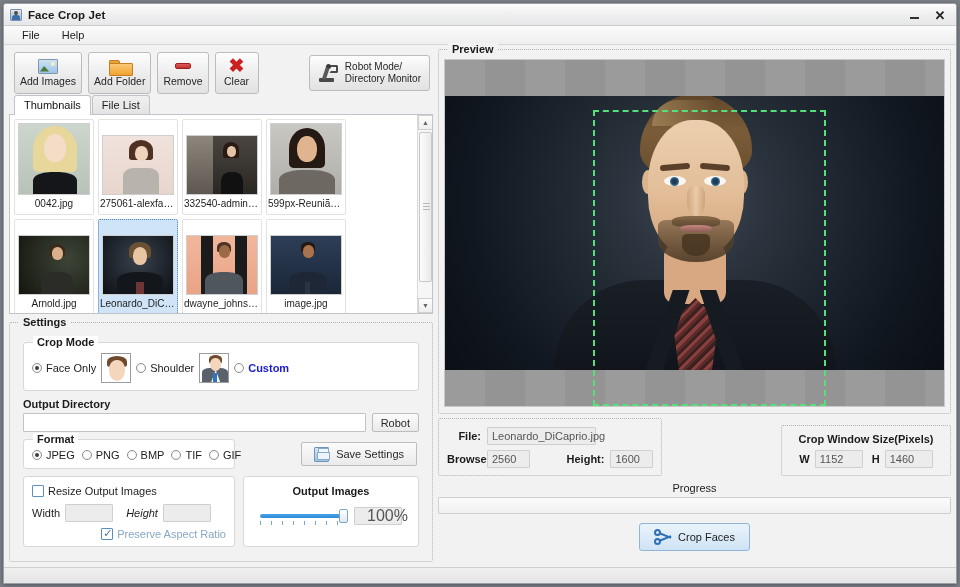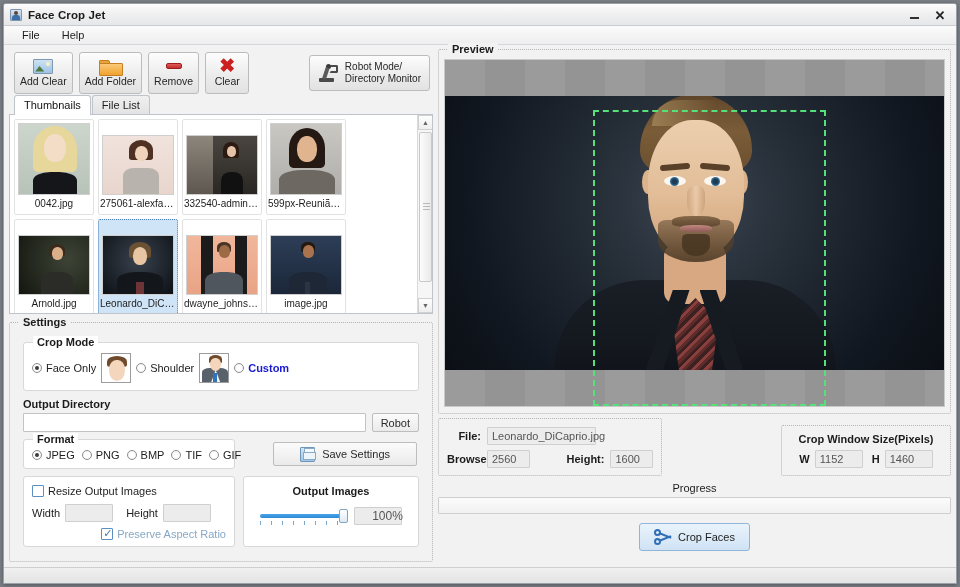--- a/index.html
+++ b/index.html
@@ -150,21 +150,21 @@
   .ms-tie { position:absolute; left:13px; bottom:0; width:4px; height:9px; background:#2f74c0; }
   .link-blue { color:#1a1ad0; font-weight:bold; font-size:11px; }
   .lbl { font-size: 11px; color:#1d1d1d; }
   .lbl-b { font-size: 11px; color:#1b1b1b; font-weight:bold; }
   .inp { background: #fff; border: 1px solid #c3c3c3; height: 18px; font-size: 11px; color:#222;
          padding: 0 4px; display:flex; align-items:center; border-radius:1px; }
   .inp.gray { background: #ececec; border:1px solid #cfcfcf; color:#555; }
   .btn-sm { background: linear-gradient(to bottom,#fbfbfb,#eaeaea); border: 1px solid #bdbdbd;
             border-radius: 2px; font-size: 11px; color: #2a2a2a; padding: 2px 8px; height: 19px;
             display:flex; align-items:center; justify-content:center; }
-  .btn-save { display:flex; align-items:center; gap:7px; padding: 4px 26px; height: 24px; }
+  .btn-save { display:flex; align-items:center; gap:7px; padding: 4px 12px; height: 24px; }
   .ico-floppy { width:15px; height:15px; background: linear-gradient(#d3e6f5,#9ec6e5); border:1px solid #6f96b8; position:relative; border-radius:1px; flex:none; }
   .ico-floppy::before { content:""; position:absolute; left:3px; top:0; width:9px; height:5px; background:#f2f7fb; border:1px solid #8aa9c3; }
   .ico-floppy::after { content:""; position:absolute; left:2px; bottom:1px; width:11px; height:6px; background:#eef5fa; border:1px solid #8aa9c3; }
   
   .slider-wrap { display:flex; align-items:center; gap:9px; }
   .slider { width: 85px; position: relative; height: 14px; }
   .slider-track { position:absolute; left:0; top:5px; width:100%; height:4px; border-radius:2px;
                   background: linear-gradient(#4aa3e8,#2f8bd6); }
   .slider-knob { position:absolute; right:-3px; top:0; width:9px; height:14px; border-radius:2px;
                  background: linear-gradient(#ffffff,#dfe9f2); border:1px solid #7fa5c4; }
@@ -265,21 +265,21 @@
 
   <div class="body-split">
 
     <div class="left-col">
 
       <div class="toolbar">
         <div class="tbtn">
           <span class="tb-ico">
               <span class="ico-img"></span>
             </span>
-          <span class="tb-label">Add Clear</span>
+          <span class="tb-label">Add Images</span>
         </div>
         <div class="tbtn">
           <span class="tb-ico">
               <span class="ico-folder"></span>
             </span>
           <span class="tb-label">Add Folder</span>
         </div>
         <div class="tbtn">
           <span class="tb-ico">
               <span class="ico-remove"></span>
@@ -505,37 +505,37 @@
 
           <div class="row">
             <div class="gb-solid" style="width:212px;padding:8px 8px 6px;">
               <div class="opt" style="margin-bottom:7px;">
                 <span class="chk"></span>
                 <span>Resize Output Images</span>
               </div>
               <div style="display:flex;align-items:center;gap:5px;">
                 <span class="lbl">Width</span>
                 <div class="inp gray" style="width:48px;"></div>
-                <span class="lbl" style="margin-left:8px;">Height</span>
+                <span class="lbl" style="margin-left:8px;font-style:italic;">Height</span>
                 <div class="inp gray" style="width:48px;"></div>
               </div>
               <div class="opt" style="justify-content:flex-end;margin-top:6px;color:#86a8c6;">
                 <span class="chk on"></span>
                 <span>Preserve Aspect Ratio</span>
               </div>
             </div>
             <div class="gb-solid" style="flex:1;padding:8px 10px 10px;display:flex;flex-direction:column;align-items:center;">
               <div class="lbl-b" style="margin-bottom:10px;">Output Images</div>
               <div class="slider-wrap">
                 <div class="slider">
                   <div class="slider-track"></div>
                   <div class="slider-ticks"></div>
                   <div class="slider-knob"></div>
                 </div>
-                <div class="inp gray" style="width:48px;justify-content:center;font-size:12px;padding-left:23px;">100%</div>
+                <div class="inp gray" style="width:48px;justify-content:center;font-size:16px;padding-left:23px;">100%</div>
               </div>
             </div>
           </div>
 
         </div>
       </div>
     </div>
 
     <div class="right-col">
 

